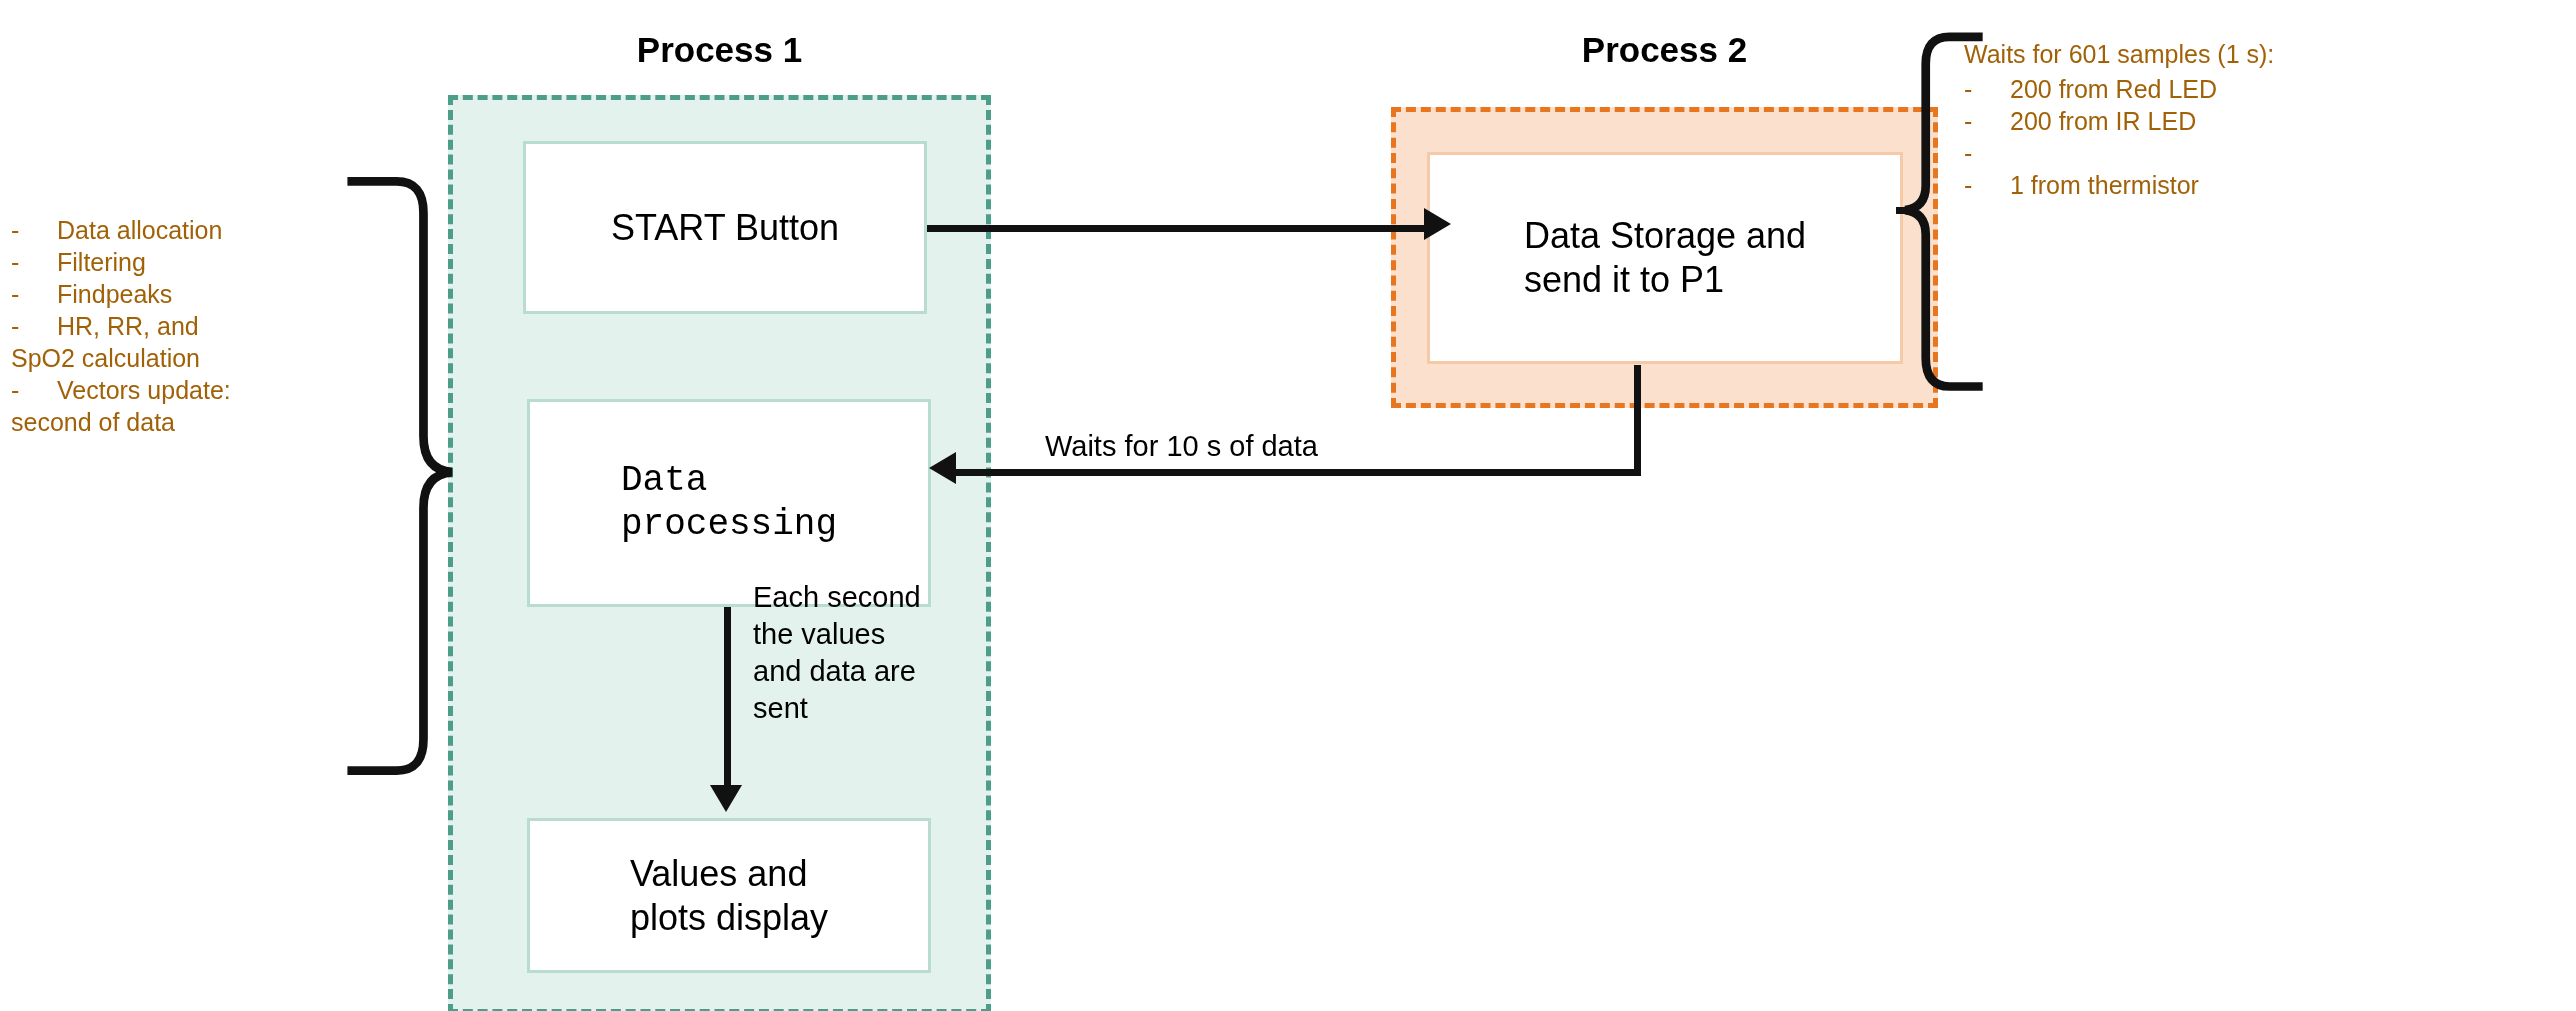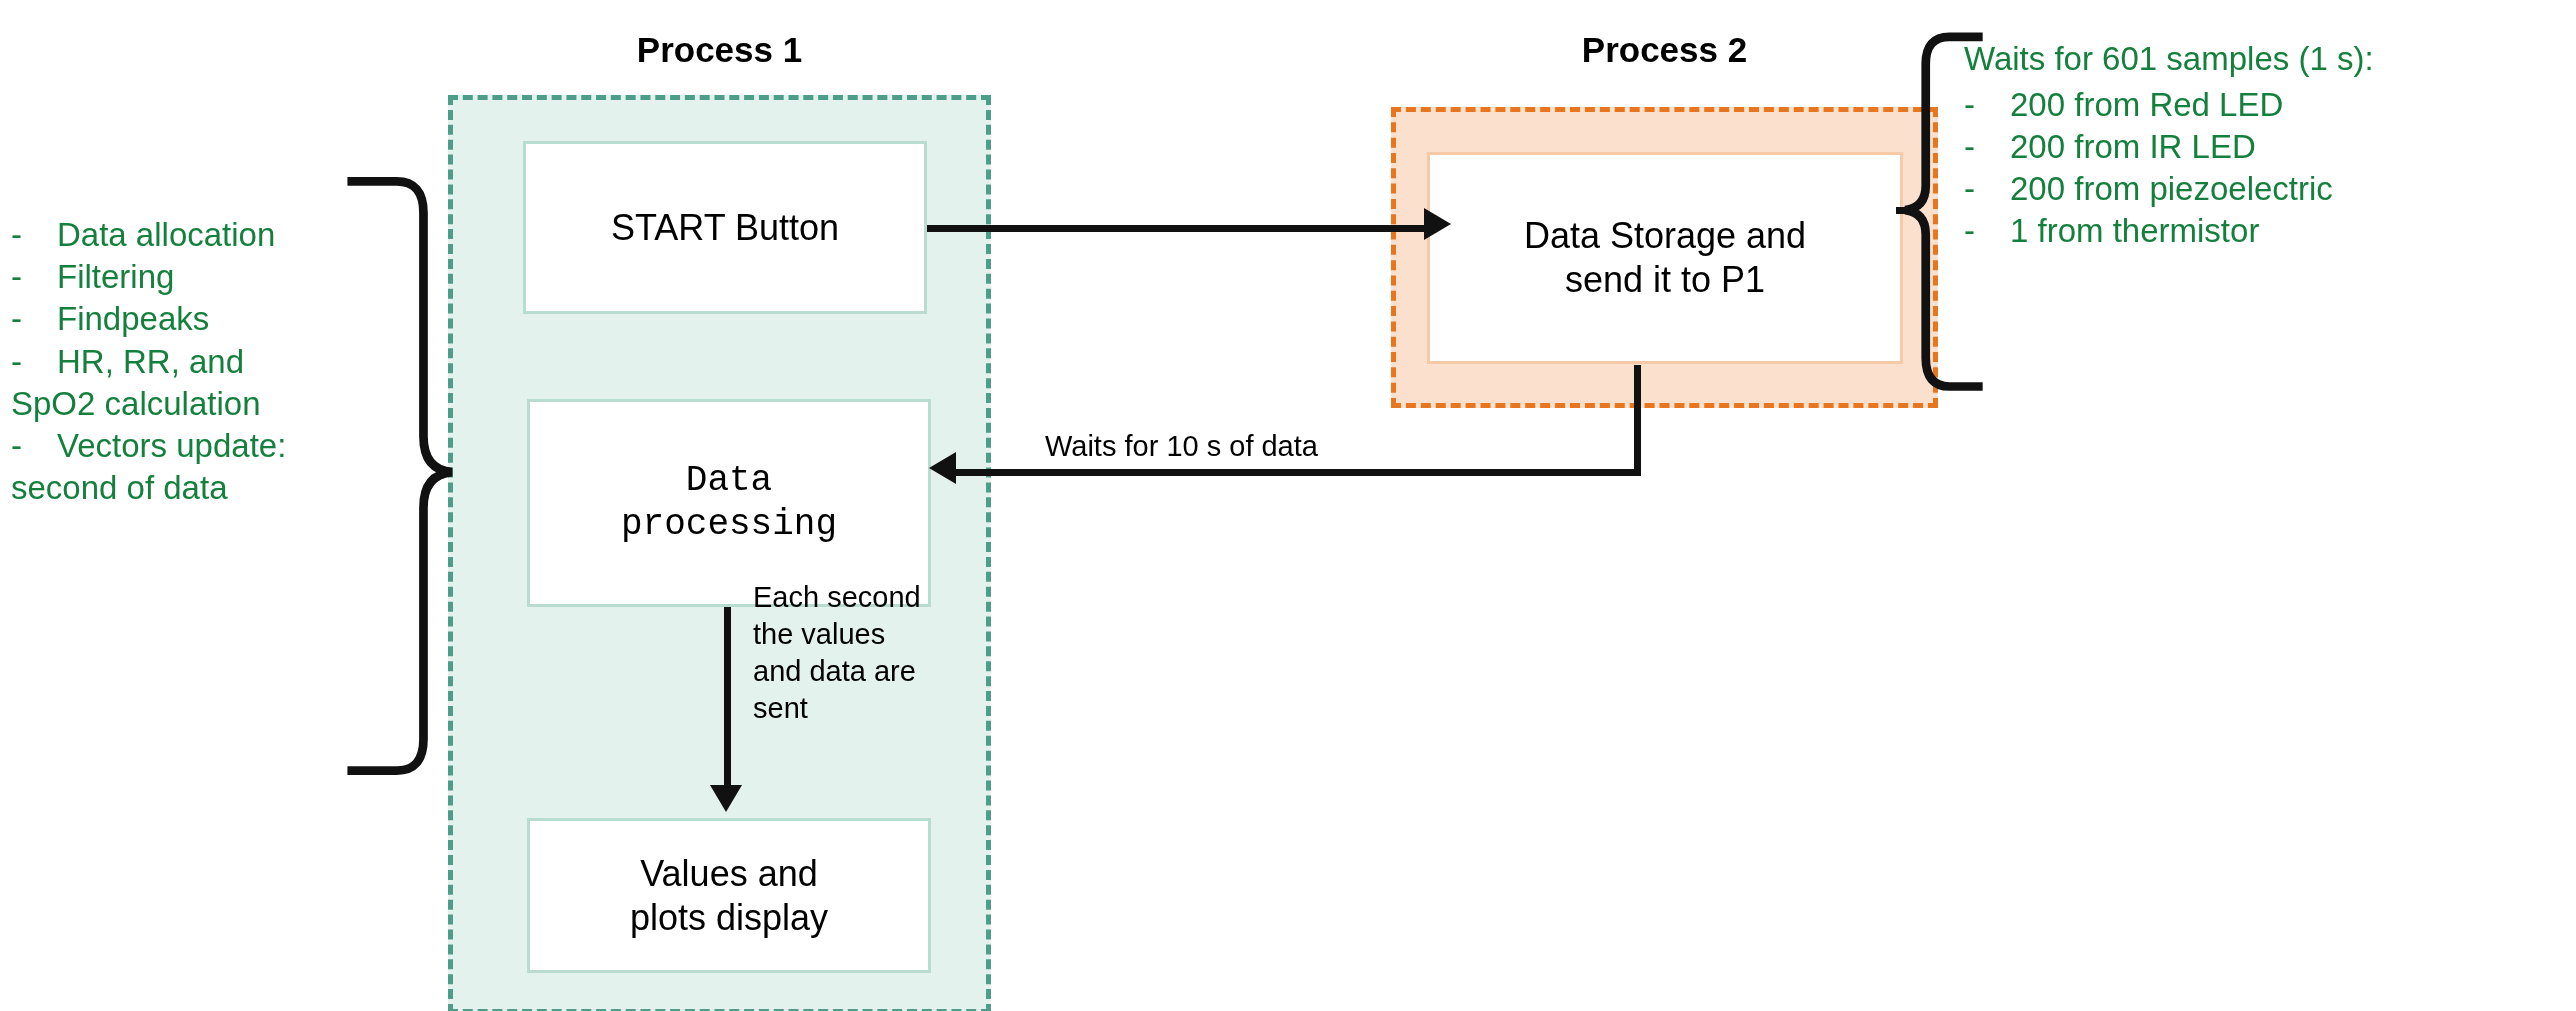--- a/index.html
+++ b/index.html
@@ -46,21 +46,21 @@
     border: 5.5px dashed #e8761e;
   }
 
   
   .node {
     box-sizing: border-box;
     background: #ffffff;
     display: flex;
     align-items: center;
     justify-content: center;
-    text-align: center;
+    text-align: left;
     font-size: 36px;
     line-height: 1.22;
     color: #000000;
   }
   .node.green { border: 3.2px solid #b9dcd0; }
   .node.orange { border: 3.2px solid #f6c9a7; }
 
   #node-start   { left: 523px;  top: 117px;  width: 404px; height: 173px; }
   #node-proc    { left: 527px;  top: 375px;  width: 404px; height: 208px; font-family: Liberation Mono, monospace; }
   #node-display { left: 527px;  top: 794px; width: 404px; height: 155px; }
@@ -98,23 +98,23 @@
   .edge-label {
     font-size: 29px;
     line-height: 1.28;
     color: #000000;
     white-space: nowrap;
   }
   .edge-label.wrap { white-space: normal; }
 
   
   .note {
-    font-size: 33px;
+    font-size: 25px;
     line-height: 1.28;
-    color: #15803d;
+    color: #a16207;
   }
   .note .bullet-row {
     display: flex;
     align-items: baseline;
   }
   .note .dash {
     width: 46px;
     flex: 0 0 46px;
   }
   .note .plain { display: block; }
@@ -225,21 +225,20 @@
     <div class="bullet-row">
       <span class="dash">-</span>
       <span>200 from Red LED</span>
     </div>
     <div class="bullet-row">
       <span class="dash">-</span>
       <span>200 from IR LED</span>
     </div>
     <div class="bullet-row">
       <span class="dash">-</span>
-      <span>200 from piezoelectric</span>
     </div>
     <div class="bullet-row">
       <span class="dash">-</span>
       <span>1 from thermistor</span>
     </div>
   </div>
 
 </div>
 
 

